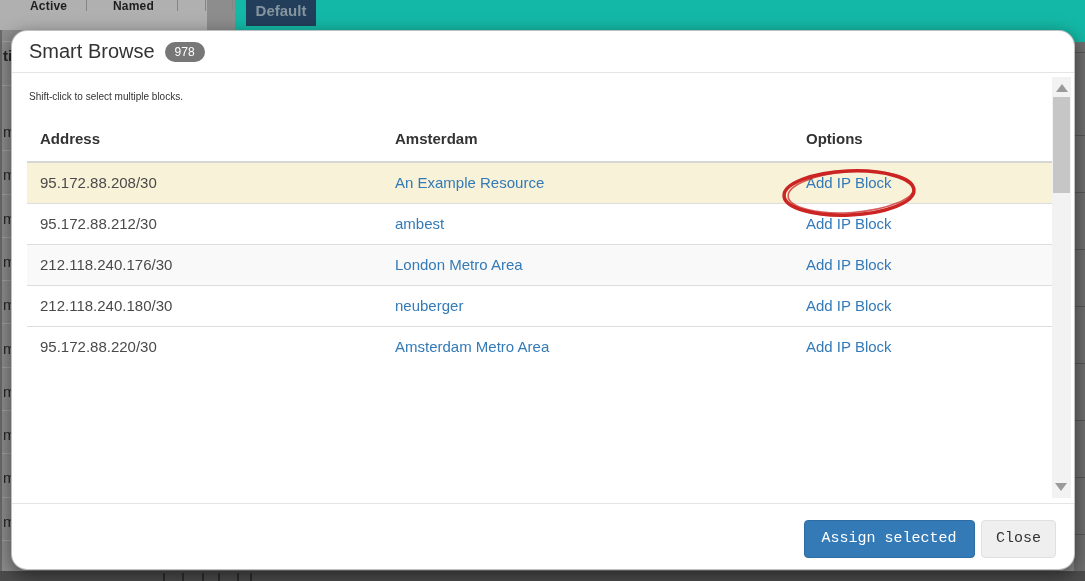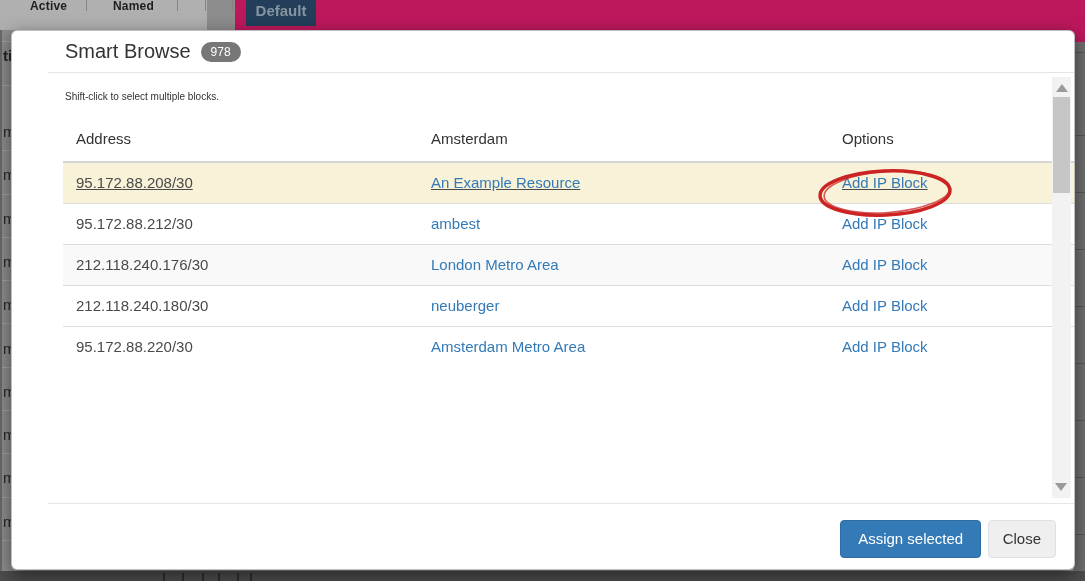--- a/index.html
+++ b/index.html
@@ -9,70 +9,70 @@
   html,body{width:1085px;height:581px;overflow:hidden;}
   body{font-family:"Liberation Sans",sans-serif;background:#8d8d8d;position:relative;}
 
   
   .bd-tabbar{position:absolute;left:0;top:0;width:207px;height:30px;background:#b0b0b0;z-index:1;}
   .bd-tab{position:absolute;top:-1px;height:12px;overflow:hidden;font-size:12px;font-weight:bold;
           color:#1e1e1e;letter-spacing:.2px;}
   .bd-tab.t0{left:30px;width:58px;}
   .bd-tab.t1{left:113px;width:60px;}
   .bd-vline{position:absolute;top:0;width:1px;height:11px;background:#848484;}
-  .bd-navbar{position:absolute;left:235px;top:0;width:850px;height:42px;background:#be185d;z-index:1;}
+  .bd-navbar{position:absolute;left:235px;top:0;width:850px;height:42px;background:#14b8a6;z-index:1;}
   .bd-navitem{position:absolute;left:11px;top:0;width:70px;height:26px;background:#223e5a;
               color:#86959f;font-size:15px;font-weight:bold;text-align:center;line-height:22px;overflow:hidden;}
   .bd-left-strip{position:absolute;left:0;top:30px;width:11px;height:542px;background:#8d8d8d;z-index:1;
      background-image:repeating-linear-gradient(180deg,transparent 0,transparent 42.3px,#a2a2a2 42.3px,#a2a2a2 43.3px);
      background-position:0 78px;border-left:2px solid #6a6a6a;overflow:hidden;}
   .bd-left-strip span{position:absolute;left:1px;width:12px;font-size:15px;color:#252525;overflow:hidden;}
   .bd-left-strip span.frag-bold{font-weight:bold;font-size:15px;}
   .bd-right-strip{position:absolute;left:1074px;top:42px;width:11px;height:539px;background:#6f6f6f;z-index:1;
      background-image:repeating-linear-gradient(180deg,transparent 0,transparent 56px,#585858 56px,#585858 57px);
      background-position:0 37px;}
   .bd-bottom-strip{position:absolute;left:0;top:571px;width:1085px;height:10px;background:#4c4c4c;z-index:2;}
   .bd-tick{position:absolute;top:2px;width:2px;height:8px;background:#2e2e2e;}
 
   
   .modal{position:absolute;left:11px;top:30px;width:1064px;height:540px;background:#fff;
-         border:1px solid rgba(0,0,0,.25);border-radius:6px;box-shadow:0 5px 18px rgba(0,0,0,.5);
-         z-index:10;overflow:hidden;padding-left:36px;}
+         border:1px solid rgba(0,0,0,.25);border-radius:16px;box-shadow:0 5px 18px rgba(0,0,0,.5);
+         z-index:10;overflow:hidden;}
   .modal-header{height:42px;padding:0 17px;border-bottom:1px solid #e5e5e5;display:flex;align-items:center;}
   .modal-title{font-size:20px;color:#333;font-weight:400;}
   .badge{display:inline-block;margin-left:10px;background:var(--badge);color:#fff;font-size:12px;
          font-weight:normal;padding:4px 10px;border-radius:11px;line-height:1;}
   .modal-body{height:430px;position:relative;overflow:hidden;}
   .hint{margin:18px 0 0 17px;font-size:10px;color:#333;}
 
   table.blocks{margin:17px 0 0 15px;width:1027px;border-collapse:collapse;table-layout:fixed;font-size:15px;}
   table.blocks col.c1{width:355px;}
   table.blocks col.c2{width:411px;}
-  table.blocks th{font-weight:normal;color:#333;text-align:left;padding:10px 8px 12px 13px;
+  table.blocks th{font-weight:bold;color:#333;text-align:left;padding:10px 8px 12px 13px;
                   border-bottom:2px solid #d6d6d6;line-height:20px;}
   table.blocks td{padding:10px 8px 10px 13px;border-top:1px solid #ddd;line-height:20px;color:#4a4a4a;}
-  table.blocks tr:first-child td{border-top:none;text-decoration:underline;}
+  table.blocks tr:first-child td{border-top:none;}
   table.blocks tr.alt{background:#f9f9f9;}
   table.blocks tr.hl{background:var(--hl);}
   table.blocks a{color:var(--link);text-decoration:none;}
 
   
   .scrollbar{position:absolute;top:4px;right:3px;width:19px;height:421px;background:#f2f2f2;}
   .sb-up{width:0;height:0;border-left:6px solid transparent;border-right:6px solid transparent;
          border-bottom:8px solid #9a9a9a;margin:7px auto 0;}
   .sb-down{position:absolute;bottom:7px;left:3px;width:0;height:0;border-left:6px solid transparent;
            border-right:6px solid transparent;border-top:8px solid #9a9a9a;}
   .sb-thumb{position:absolute;top:20px;left:1px;width:17px;height:96px;background:#c6c6c6;}
 
   
   .annotation{position:absolute;left:766px;top:91px;width:142px;height:58px;z-index:5;pointer-events:none;}
   .annotation ellipse{fill:none;stroke:var(--annot);}
 
   .modal-footer{height:68px;border-top:1px solid #e5e5e5;text-align:right;padding:16px 18px 0;}
-  .btn{display:inline-block;font-family:Liberation Sans, sans-serif;font-size:15px;line-height:20px;
+  .btn{display:inline-block;font-family:Liberation Mono, monospace;font-size:15px;line-height:20px;
        padding:8px 17px;border-radius:4px;cursor:pointer;text-align:right;}
   .btn-primary{background:var(--primary);border:1px solid #2e6da4;color:#fff;}
   .btn-default{background:#efefef;border:1px solid #e0e0e0;color:#333;padding:8px 14px;margin-left:2px;}
 </style>
 </head>
 <body>
 
 <div class="bd-tabbar">
   <span class="bd-tab t0">Active</span>
   <span class="bd-tab t1">Named</span>

